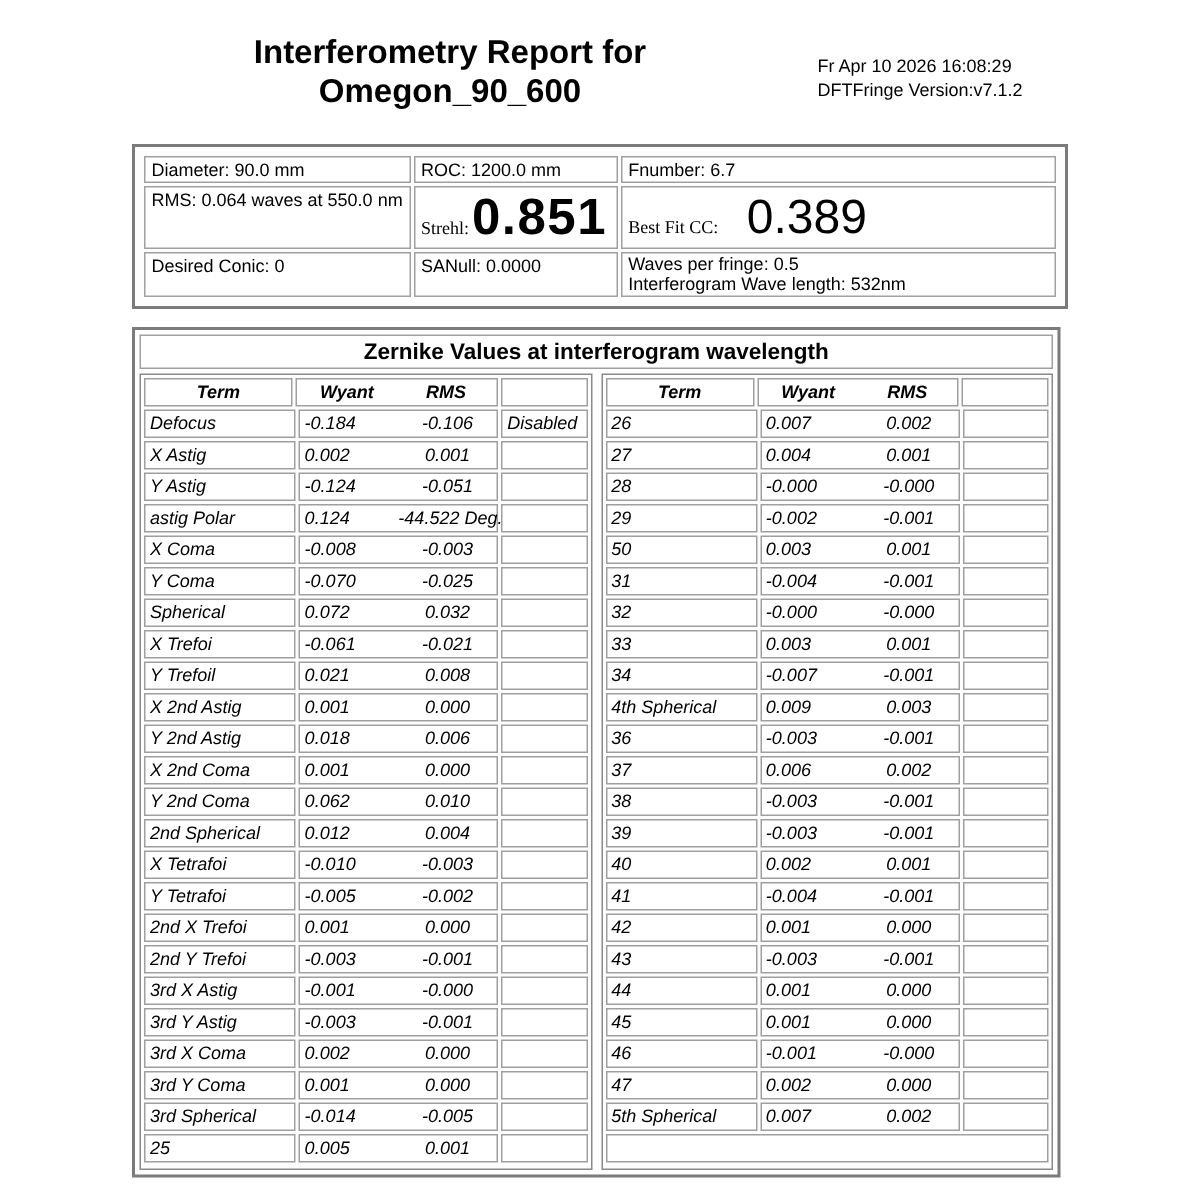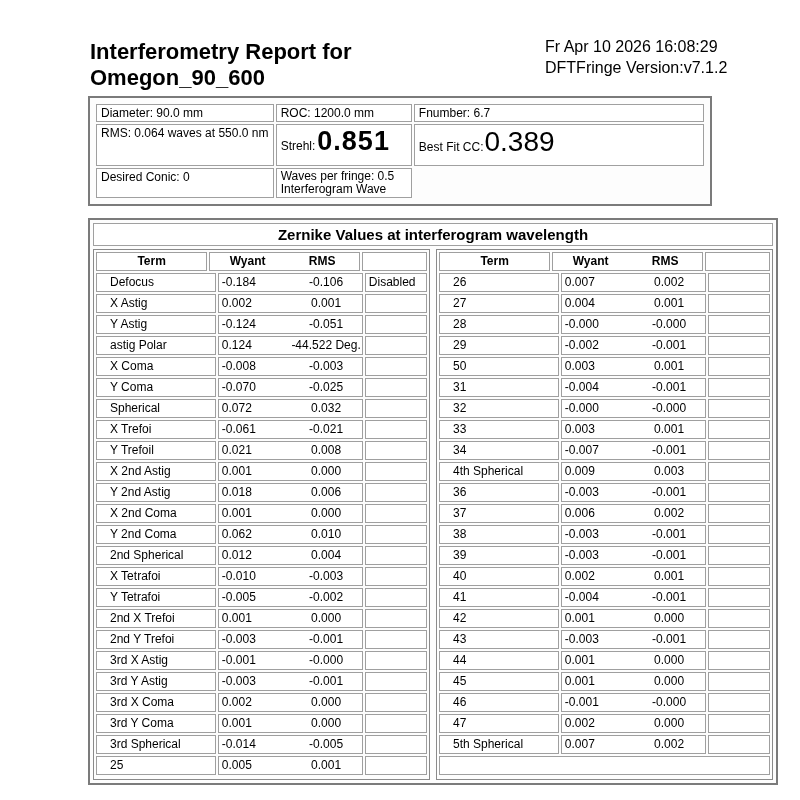--- a/index.html
+++ b/index.html
@@ -8,29 +8,30 @@
     width: 800px;
     height: 800px;
     background: #ffffff;
     font-family: "Liberation Sans", sans-serif;
     color: #000000;
     overflow: hidden;
   }
   
   .report-title {
     position: absolute;
-    top: 39px; left: 90px; width: 420px;
+    top: 22px; left: 90px; width: 420px;
+    text-align: center;
     font-size: 22px;
     font-weight: bold;
     line-height: 1.18;
   }
   .meta {
     position: absolute;
     top: 37px; left: 545px;
-    font-size: 16px;
+    font-size: 12px;
     line-height: 1.3;
   }
   
   .summary {
     position: absolute;
     top: 96px; left: 88px; width: 624px;
     box-sizing: border-box;
     border: 2px solid #7b7b7b;
     padding: 6px;
     display: grid;
@@ -42,62 +43,62 @@
   .scell {
     border: 1px solid #a0a0a0;
     background: #ffffff;
     box-sizing: border-box;
     font-size: 12px;
     padding: 1px 4px;
     overflow: hidden;
     white-space: nowrap;
   }
   .scell.big { display: flex; align-items: baseline; }
-  .big .lbl { font-size: 12px; flex: 0 0 auto; }
-  .strehl-value { font-size: 27px; font-weight: bold; letter-spacing: 1px; margin-left: 2px; }
-  .cc-value { font-size: 28px; font-weight: normal; margin-left: 1px; }
+  .big .lbl { font-size: 12px; flex: 0 0 auto; font-family: Liberation Serif, serif; }
+  .strehl-value { font-size: 34px; font-weight: bold; letter-spacing: 1px; margin-left: 2px; }
+  .cc-value { font-size: 32px; font-weight: normal; margin-left: 19px; }
   .two-line { line-height: 13px; white-space: normal; }
   
   .zsection {
     position: absolute;
-    top: 218px; left: 88px; width: 690px;
+    top: 218px; left: 88px; width: 619px;
     box-sizing: border-box;
     border: 2px solid #7b7b7b;
     padding: 3px;
     background: #fdfdfd;
   }
   .ztitle {
     border: 1px solid #a0a0a0;
     background: #fff;
     height: 21px;
     line-height: 21px;
     text-align: center;
     font-size: 15px;
     font-weight: bold;
     margin-bottom: 3px;
   }
-  .ztables { display: flex; gap: 6px; }
+  .ztables { display: flex; gap: 6px; font-style: italic; }
   .ztable {
     flex: 1;
     border: 1px solid #8a8a8a;
     background: #fdfdfd;
     padding: 2px;
   }
   .zrow { display: flex; gap: 2px; margin-bottom: 2px; }
   .zc {
     box-sizing: border-box;
     border: 1px solid #9f9f9f;
     background: #ffffff;
     height: 19px;
     line-height: 17px;
     font-size: 12px;
     overflow: visible;
     white-space: nowrap;
   }
-  .zc.term { flex: 33 0 0; padding-left: 13px; }
+  .zc.term { flex: 33 0 0; padding-left: 3px; }
   .zc.vals { flex: 45 0 0; display: flex; }
   .zc.note { flex: 18 0 0; padding-left: 3px; }
   .zc.fill { flex: 1 0 0; }
   .vals .w, .vals .r { width: 50%; }
   .zhead .zc { font-weight: bold; }
   .zhead .term { text-align: center; padding-left: 0; }
   .zhead .w, .zhead .r { text-align: center; }
   .zdata .w { padding-left: 3px; box-sizing: border-box; }
   .zdata .r { text-align: center; }
 </style>
@@ -125,20 +126,21 @@
     <div class="scell big">
       <span class="lbl">Strehl:</span>
       <span class="strehl-value">0.851</span>
     </div>
     <div class="scell big">
       <span class="lbl">Best Fit CC:</span>
       <span class="cc-value">0.389</span>
     </div>
 
     <div class="scell">Desired Conic: 0</div>
+    <div class="scell">SANull: 0.0000</div>
     <div class="scell two-line">
       <div>Waves per fringe: 0.5</div>
       <div>Interferogram Wave length: 532nm</div>
     </div>
   </div>
 
   <div class="zsection">
     <div class="ztitle">Zernike Values at interferogram wavelength</div>
     <div class="ztables">
 

